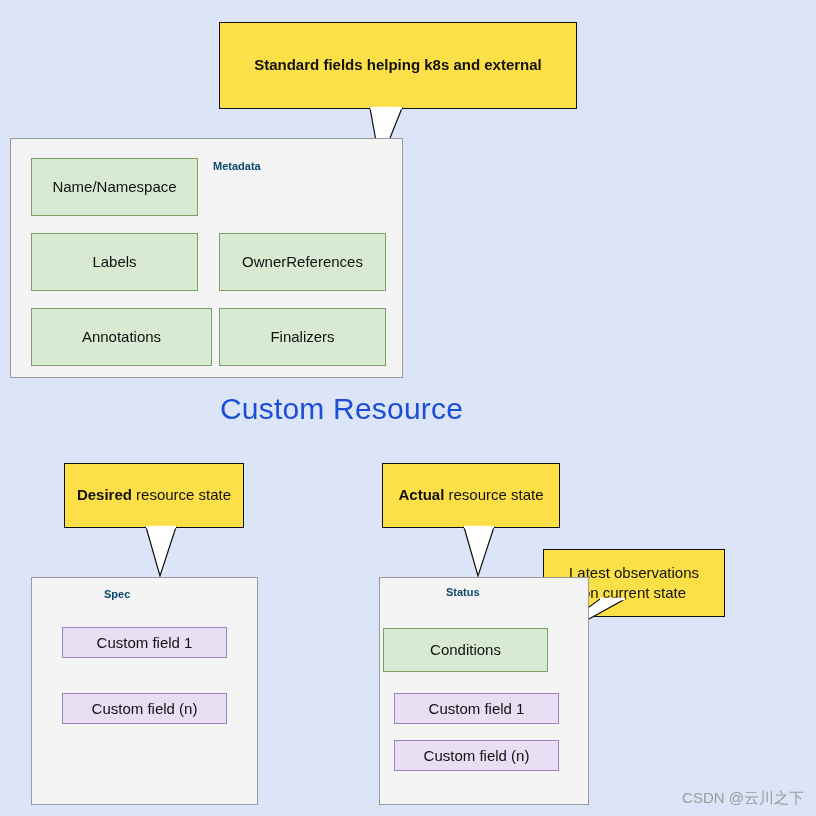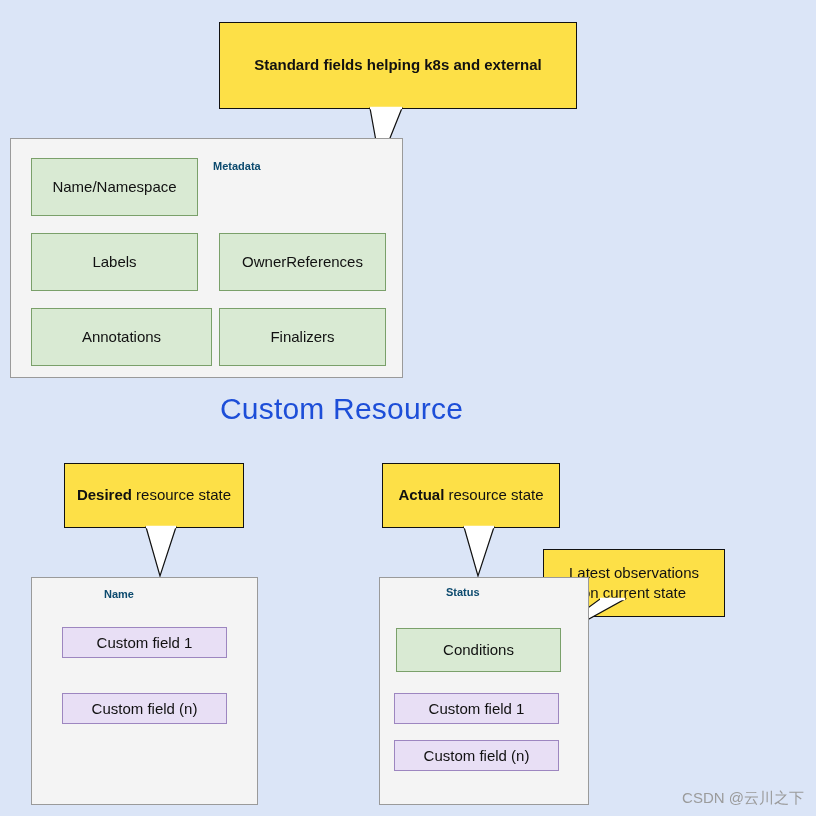--- a/index.html
+++ b/index.html
@@ -125,21 +125,21 @@
     <div>
       <b>Desired</b><span> resource state</span>
     </div>
   </div>
   <svg class="leader" style="left:128px; top:524px; width:70px; height:58px;" viewBox="0 0 70 58">
     <polygon points="18,3 48,3 32,52" fill="#ffffff" stroke="#111111" stroke-width="1.2"></polygon>
     <line x1="18" y1="3" x2="48" y2="3" stroke="#ffffff" stroke-width="2.5"></line>
   </svg>
 
   <div class="panel" style="left:31px; top:577px; width:227px; height:228px;"></div>
-  <div class="panel-title" style="left:104px; top:588px;">Name</div>
+  <div class="panel-title" style="left:104px; top:588px;">Spec</div>
   <div class="field field-purple" style="left:62px; top:627px; width:165px; height:31px;">Custom field 1</div>
   <div class="field field-purple" style="left:62px; top:693px; width:165px; height:31px;">Custom field (n)</div>
 
   <div class="callout" style="left:382px; top:463px; width:178px; height:65px;">
     <div>
       <b>Actual</b><span> resource state</span>
     </div>
   </div>
   <svg class="leader" style="left:446px; top:524px; width:70px; height:58px;" viewBox="0 0 70 58">
     <polygon points="18,3 48,3 32,52" fill="#ffffff" stroke="#111111" stroke-width="1.2"></polygon>
@@ -152,19 +152,19 @@
       <span>on current state</span>
     </div>
   </div>
   <svg class="leader" style="left:520px; top:594px; width:120px; height:70px;" viewBox="0 0 120 70">
     <polygon points="105,5 80,5 2,62" fill="#ffffff" stroke="#111111" stroke-width="1.2"></polygon>
     <line x1="80" y1="5" x2="105" y2="5" stroke="#ffffff" stroke-width="2.5"></line>
   </svg>
 
   <div class="panel" style="left:379px; top:577px; width:210px; height:228px;"></div>
   <div class="panel-title" style="left:446px; top:586px;">Status</div>
-  <div class="field field-green" style="left:396px; top:628px; width:165px; height:44px;">Conditions</div>
+  <div class="field field-green" style="left:383px; top:628px; width:165px; height:44px;">Conditions</div>
   <div class="field field-purple" style="left:394px; top:693px; width:165px; height:31px;">Custom field 1</div>
   <div class="field field-purple" style="left:394px; top:740px; width:165px; height:31px;">Custom field (n)</div>
 
   <div id="watermark">CSDN @云川之下</div>
 
 </div>
 
 </body></html>

